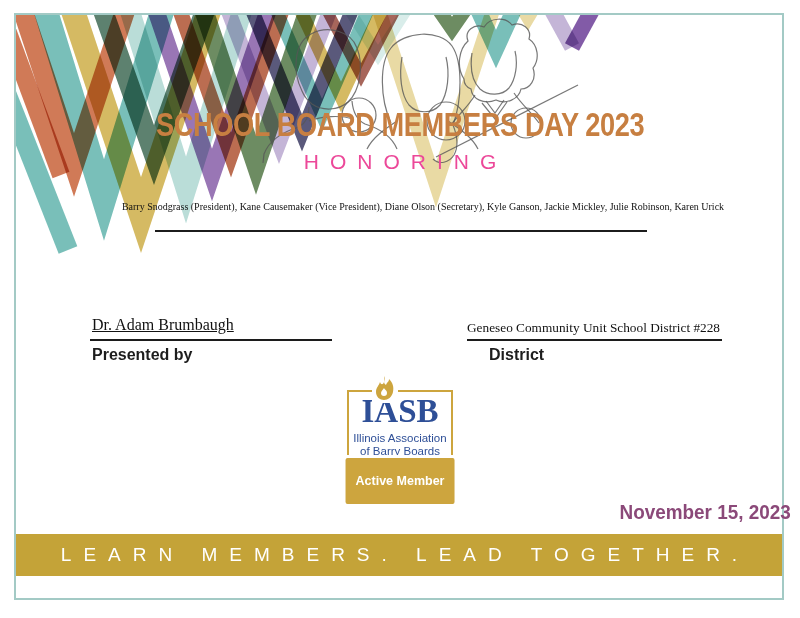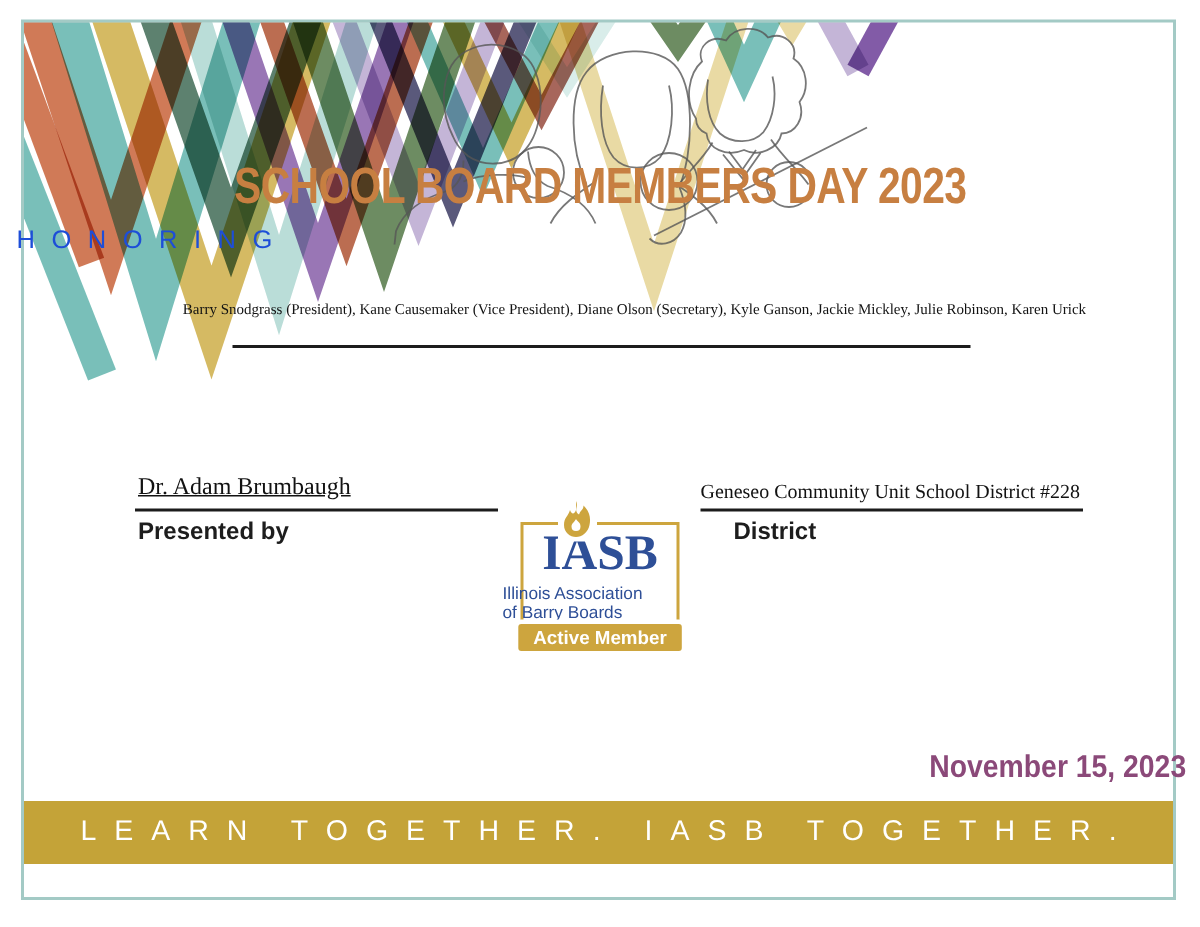--- a/index.html
+++ b/index.html
@@ -8,52 +8,52 @@
   .frame{position:absolute;left:14px;top:13px;width:770px;height:587px;
          border:2px solid #a3cac5;box-sizing:border-box;}
   .chevrons{position:absolute;left:16px;top:15px;width:766px;height:240px;}
   .chevrons path{mix-blend-mode:multiply;opacity:.78;}
   .people{position:absolute;left:16px;top:15px;width:766px;height:230px;}
   .people path,.people circle{fill:none;stroke:#565656;stroke-width:1.2;opacity:.8;}
 
   .title{position:absolute;left:0;right:0;top:106px;text-align:center;
          color:#c77f41;font-weight:bold;font-size:34px;line-height:36px;}
   .title span{display:inline-block;transform:scaleX(0.8);letter-spacing:-0.5px;white-space:nowrap;}
-  .honoring{position:absolute;left:0;right:0;top:150px;text-align:left;
-            font-size:17px;letter-spacing:11px;text-indent:11px;color:#1d4ed8;}
+  .honoring{position:absolute;left:0;right:0;top:150px;text-align:center;
+            font-size:21px;letter-spacing:11px;text-indent:11px;color:#ec4899;}
   .honorees{position:absolute;left:0;right:0;top:201px;text-align:center;
             font-family:"Liberation Serif",serif;font-size:10px;color:#121212;white-space:nowrap;padding-left:46px;}
   .rule-main{position:absolute;left:155px;top:230px;width:492px;height:2px;background:#1c1c1c;}
   .body-text{position:absolute;left:0;right:0;top:245px;text-align:center;
              font-size:16.5px;line-height:21px;color:#1d1d1d;}
   .body-text span{display:inline-block;max-width:520px;}
 
   .sig-name{position:absolute;font-family:"Liberation Serif",serif;color:#121212;}
   .sig-name.left{left:92px;top:316px;font-size:16px;text-decoration:underline;}
   .sig-name.right{left:467px;top:320px;font-size:13.3px;}
   .sig-line{position:absolute;top:339px;height:2px;background:#1c1c1c;}
   .sig-line.left{left:90px;width:242px;}
   .sig-line.right{left:467px;width:255px;}
   .sig-label{position:absolute;top:346px;font-size:16px;font-weight:600;color:#1d1d1d;}
   .sig-label.left{left:92px;}
   .sig-label.right{left:467px;margin-left:22px;}
 
-  .logo{position:absolute;left:347px;top:334px;width:106px;height:106px;}
+  .logo{position:absolute;left:347px;top:376px;width:106px;height:106px;}
   .logo-box{position:absolute;left:0;top:14px;width:106px;height:82px;
             border:2px solid #cda53e;box-sizing:border-box;}
   .flame-wrap{position:absolute;left:25px;top:0;width:26px;height:27px;background:#fff;
               display:flex;align-items:flex-start;justify-content:center;z-index:2;}
   .logo-acronym{position:absolute;left:0;width:106px;top:19px;text-align:center;
                 font-family:"Liberation Serif",serif;font-weight:bold;font-size:33px;
                 line-height:1;color:#2e4f97;}
-  .logo-org{position:absolute;left:-12px;width:130px;top:56px;text-align:left;
+  .logo-org{position:absolute;left:-12px;width:130px;top:56px;text-align:center;
             font-size:11.5px;line-height:13px;color:#2e4f97;}
   .logo-badge{position:absolute;left:50%;transform:translateX(-50%);top:82px;
               background:#cda53e;color:#fff;font-weight:bold;font-size:12.5px;
-              padding:2px 10px;white-space:nowrap;border-radius:2px;box-shadow:0 0 0 3px #fff;}
+              padding:16px 10px;white-space:nowrap;border-radius:2px;box-shadow:0 0 0 3px #fff;}
 
   .event-title{position:absolute;left:0;right:0;top:477px;text-align:center;
                color:#8b4979;font-weight:bold;font-size:23px;line-height:24px;}
   .event-title span{display:inline-block;transform:scaleX(0.85);white-space:nowrap;}
   .event-date{position:absolute;left:0;right:0;top:500px;text-align:right;
               color:#8b4979;font-weight:bold;font-size:21px;line-height:23px;}
   .event-date span{display:inline-block;transform:scaleX(0.9);white-space:nowrap;}
 
   .banner{position:absolute;left:16px;top:534px;width:766px;height:42px;background:#c4a338;
           display:flex;align-items:center;justify-content:center;}
@@ -145,16 +145,16 @@
       <div>of Barry Boards</div>
     </div>
     <div class="logo-badge">Active Member</div>
   </div>
 
   <div class="event-date">
     <span>November 15, 2023</span>
   </div>
 
   <div class="banner">
-    <span>LEARN TOGETHER. IASB TOGETHER.</span>
+    <span>LEARN MEMBERS. LEAD TOGETHER.</span>
   </div>
 
 </div>
 
 </body></html>

